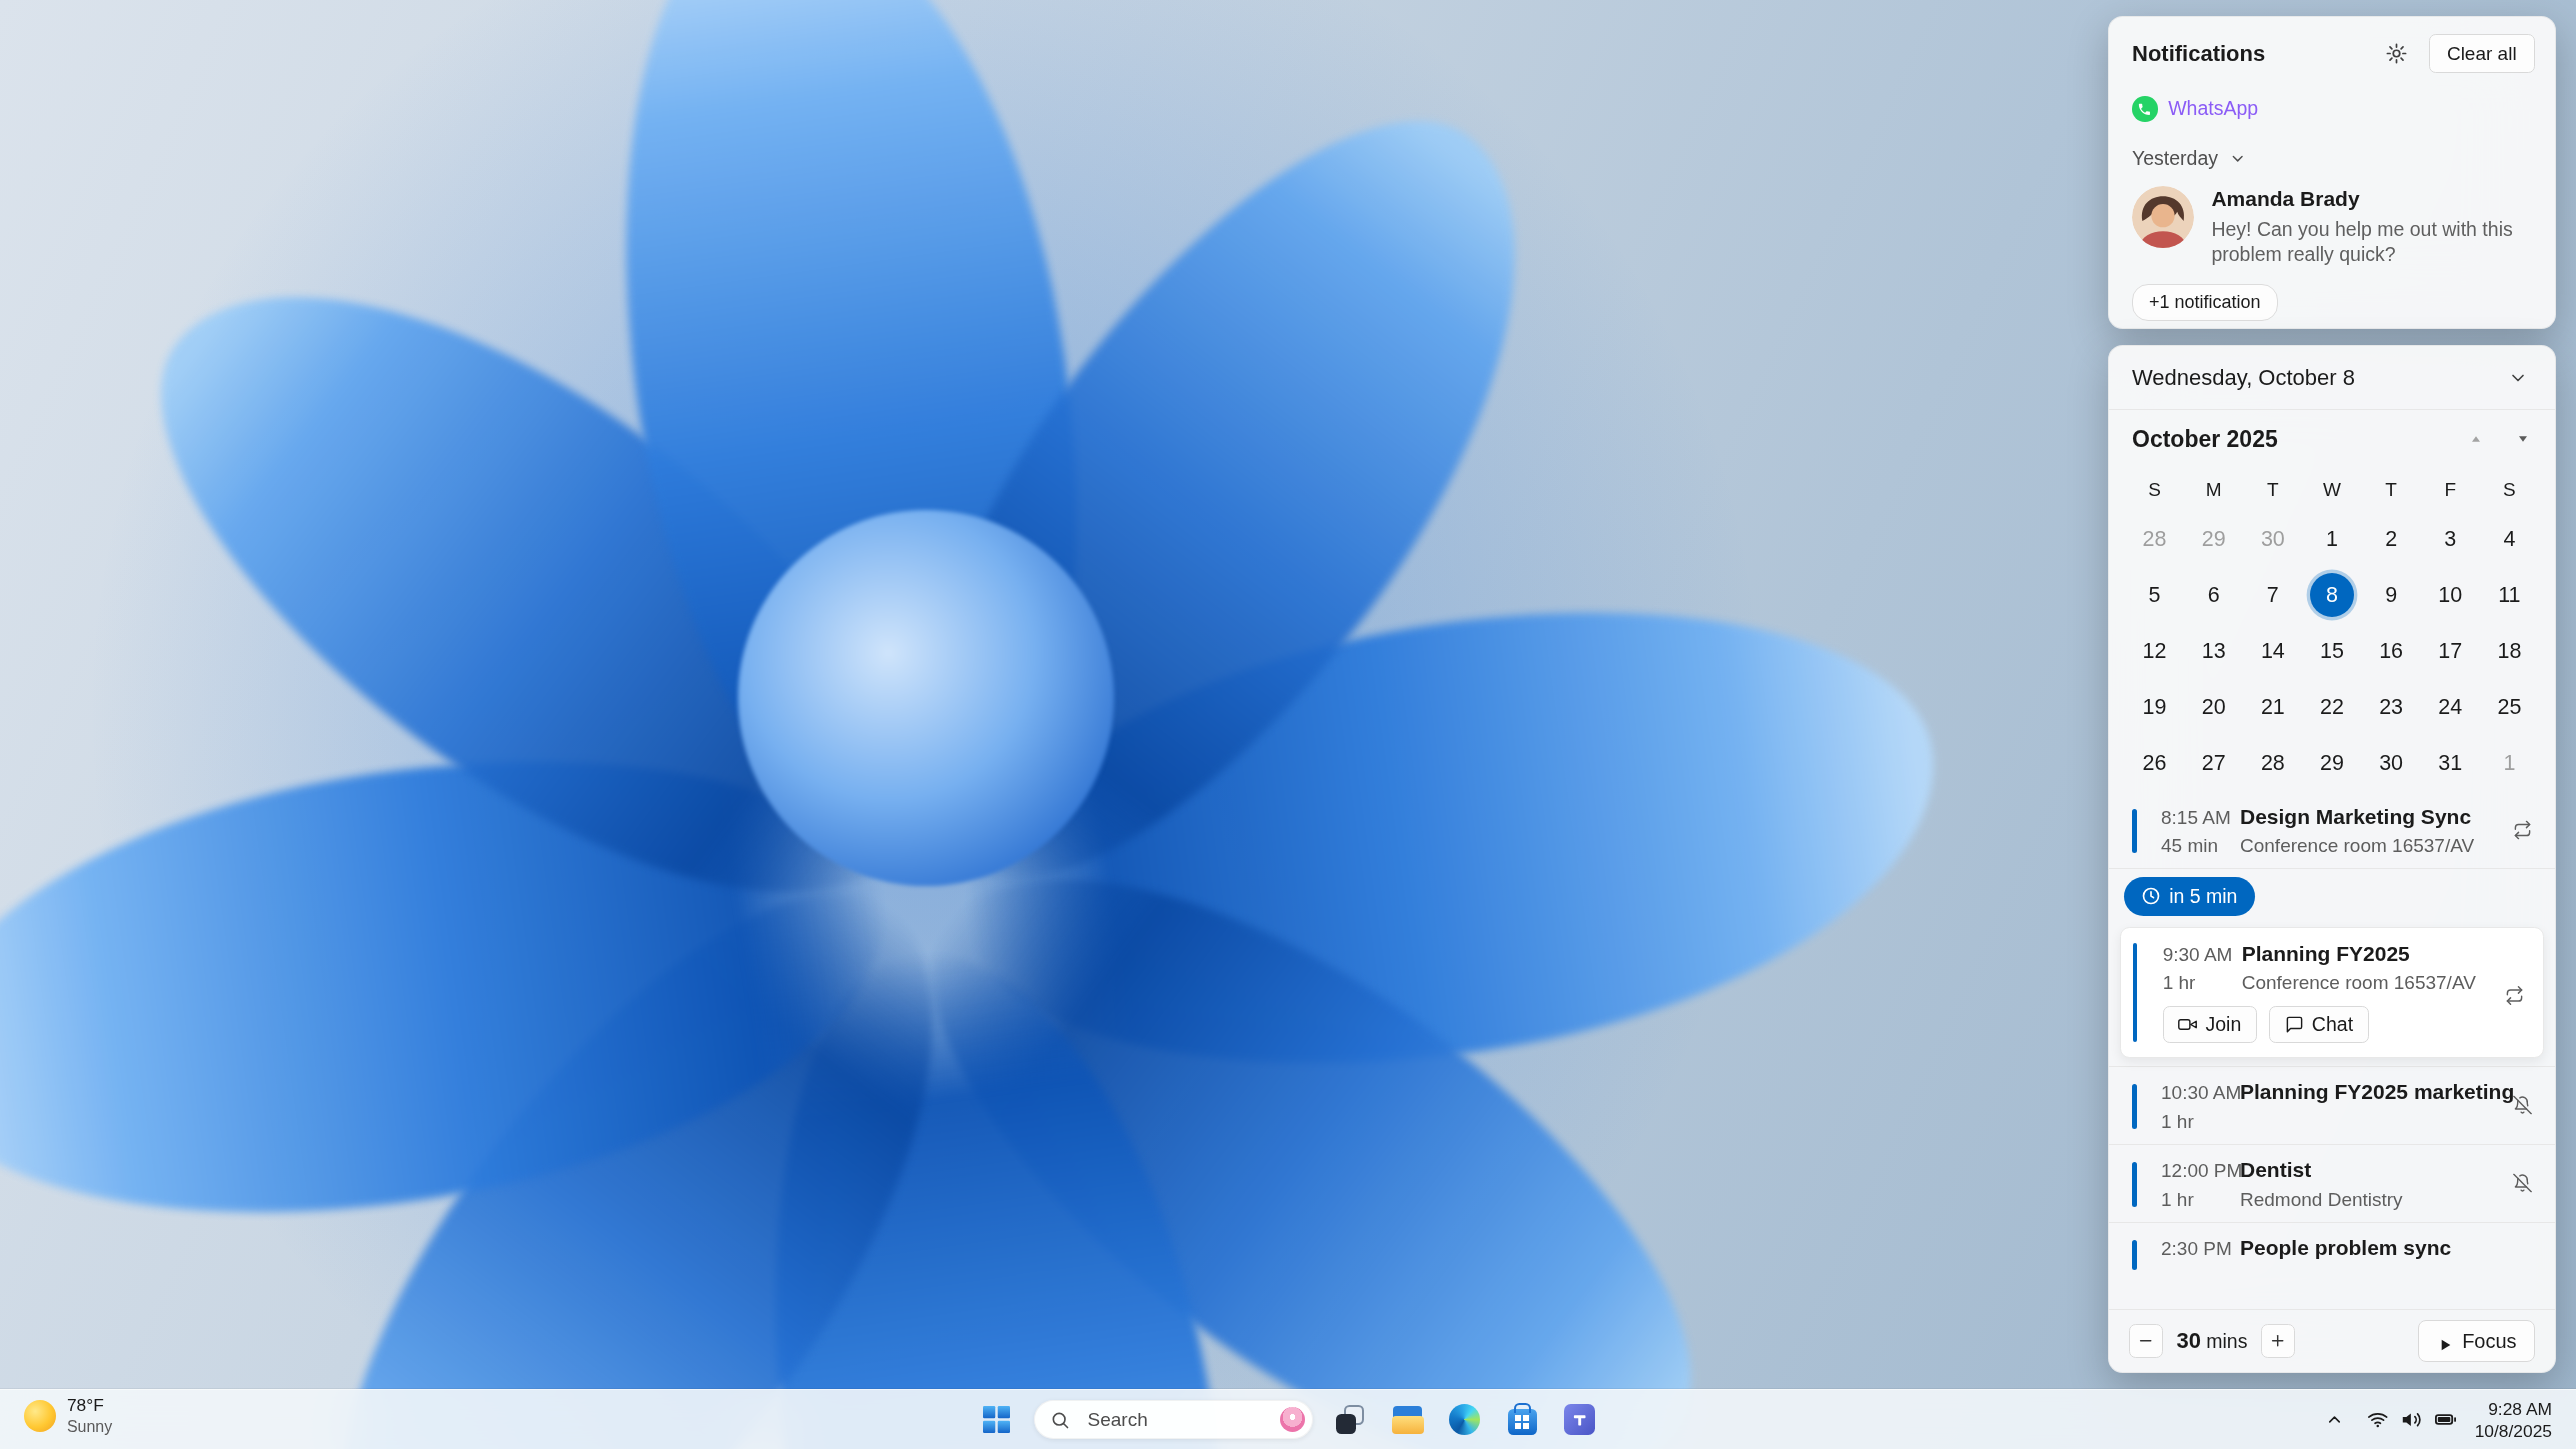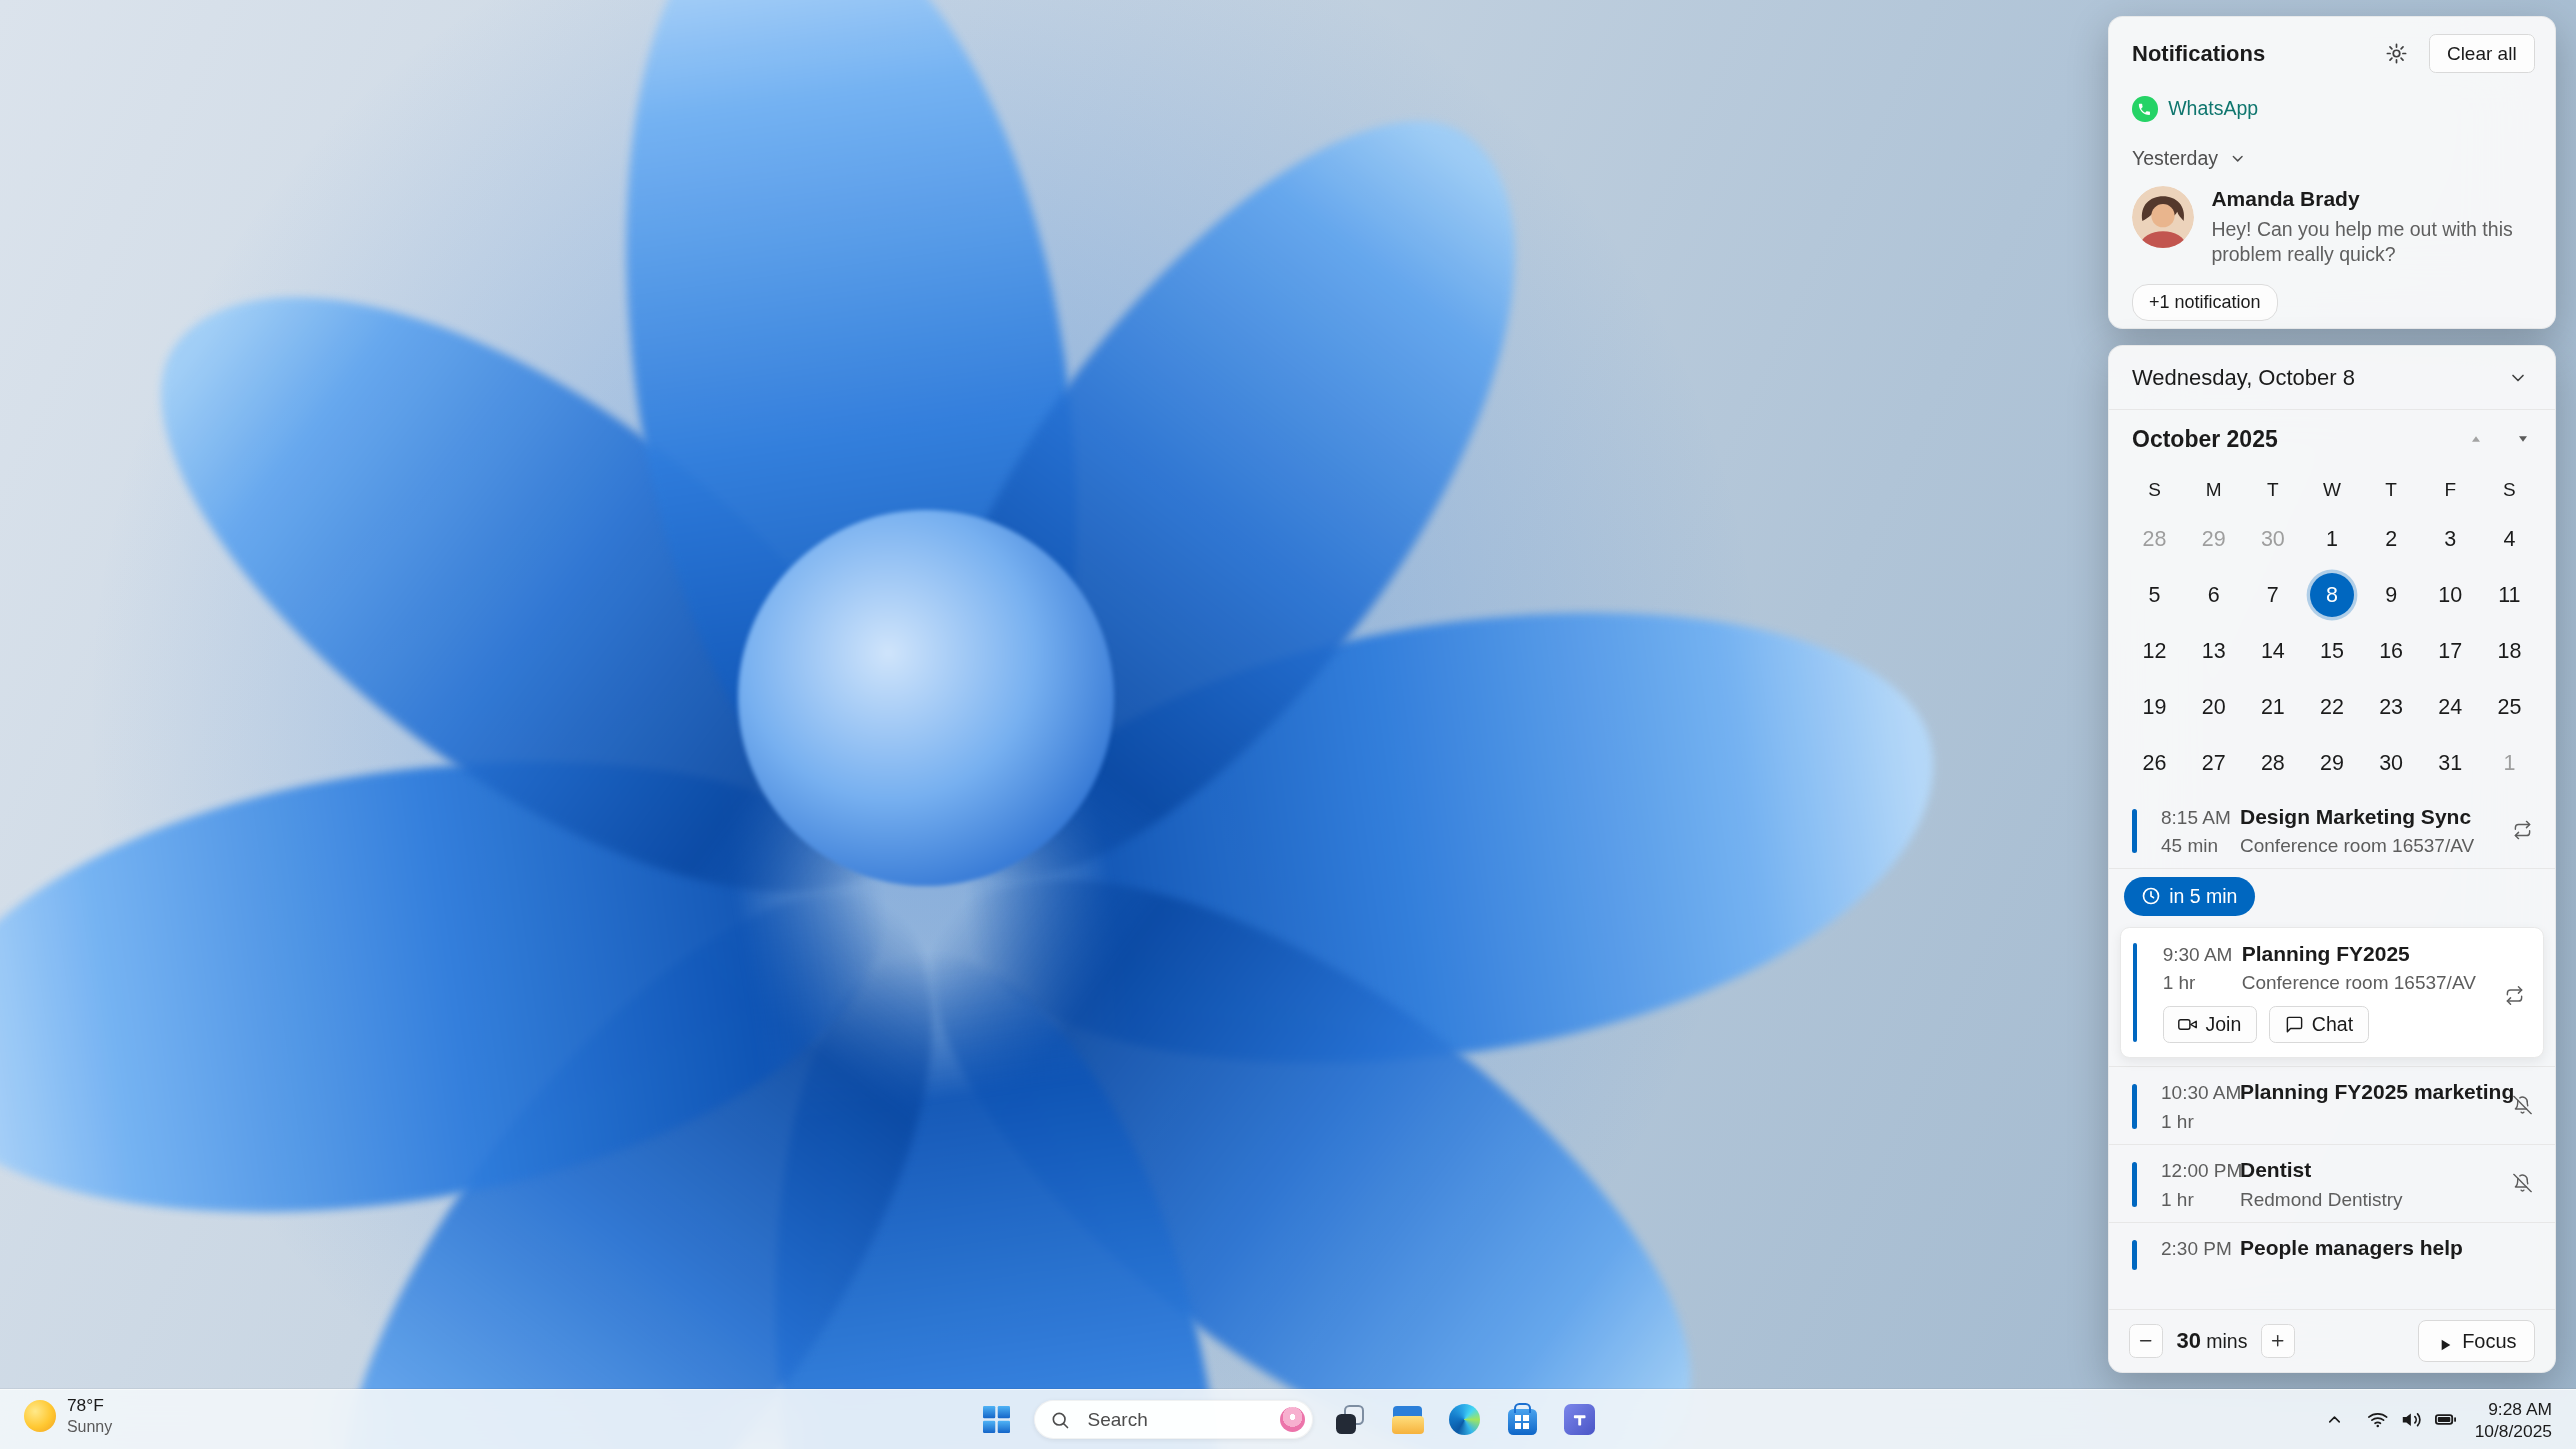--- a/index.html
+++ b/index.html
@@ -38,21 +38,21 @@
   
   .np { top:16px; height:313px; }
   .np-header { display:flex; align-items:center; gap:14.8px; padding:17.4px 20px 0 23px; }
   .np-title { flex:1; font-size:22px; font-weight:600; }
   .icon-btn { width:35px; height:35px; border:none; background:transparent; border-radius:6.7px;
     display:grid; place-items:center; color:#3f3f3f; }
   .clear-all { font-size:19px; padding:7.4px 17.4px; background:#fdfdfd; border:1.3px solid #d9d9d9;
     border-radius:6.7px; color:#1b1b1b; }
   .np-app-row { display:flex; align-items:center; gap:10.7px; padding:23px 23px 0; }
   .wa { width:25.5px; height:25.5px; border-radius:50%; background:#25d366; display:grid; place-items:center; }
-  .np-app-label { font-size:19.5px; color:#0f766e; }
+  .np-app-label { font-size:19.5px; color:#8b5cf6; }
   .np-group-row { display:flex; align-items:center; gap:10.7px; padding:25.5px 23px 0; color:#4f4f4f; font-size:19.5px; }
   .np-card { display:flex; gap:17.4px; padding:16px 23px 0; }
   .avatar { width:62px; height:62px; border-radius:50%; overflow:hidden; flex:none; display:block; }
   .np-sender { font-size:21px; font-weight:600; margin:1.3px 0 5.4px; }
   .np-message { font-size:19.5px; color:#5f5f5f; line-height:25px; max-width:315px; }
   .np-more { margin:17.4px 0 0 23px; font-size:18px; padding:6.7px 16px; border-radius:16px;
     background:#fdfdfd; border:1.3px solid #dcdcdc; color:#1b1b1b; width:fit-content; display:block; }
 
   
   .cal { top:345px; height:1028px; display:flex; flex-direction:column; overflow:hidden; }
@@ -469,21 +469,21 @@
             <line x1="1" y1="1" x2="23" y2="23"></line>
           </svg>
       </span>
     </div>
     <div class="divider"></div>
 
     <div class="event-row truncated">
       <span class="accent-bar"></span>
       <div class="event-grid">
         <span class="ev-time">2:30 PM</span>
-        <span class="ev-title">People managers help</span>
+        <span class="ev-title">People problem sync</span>
       </div>
     </div>
   </div>
 
   <div class="focus-bar">
     <button class="stepper-btn">
       <span class="ic">
         <svg width="17.4" height="17.4" viewBox="0 0 24 24" stroke="currentColor" stroke-width="2" stroke-linecap="round">
             <line x1="5" y1="12" x2="19" y2="12"></line>
           </svg>

